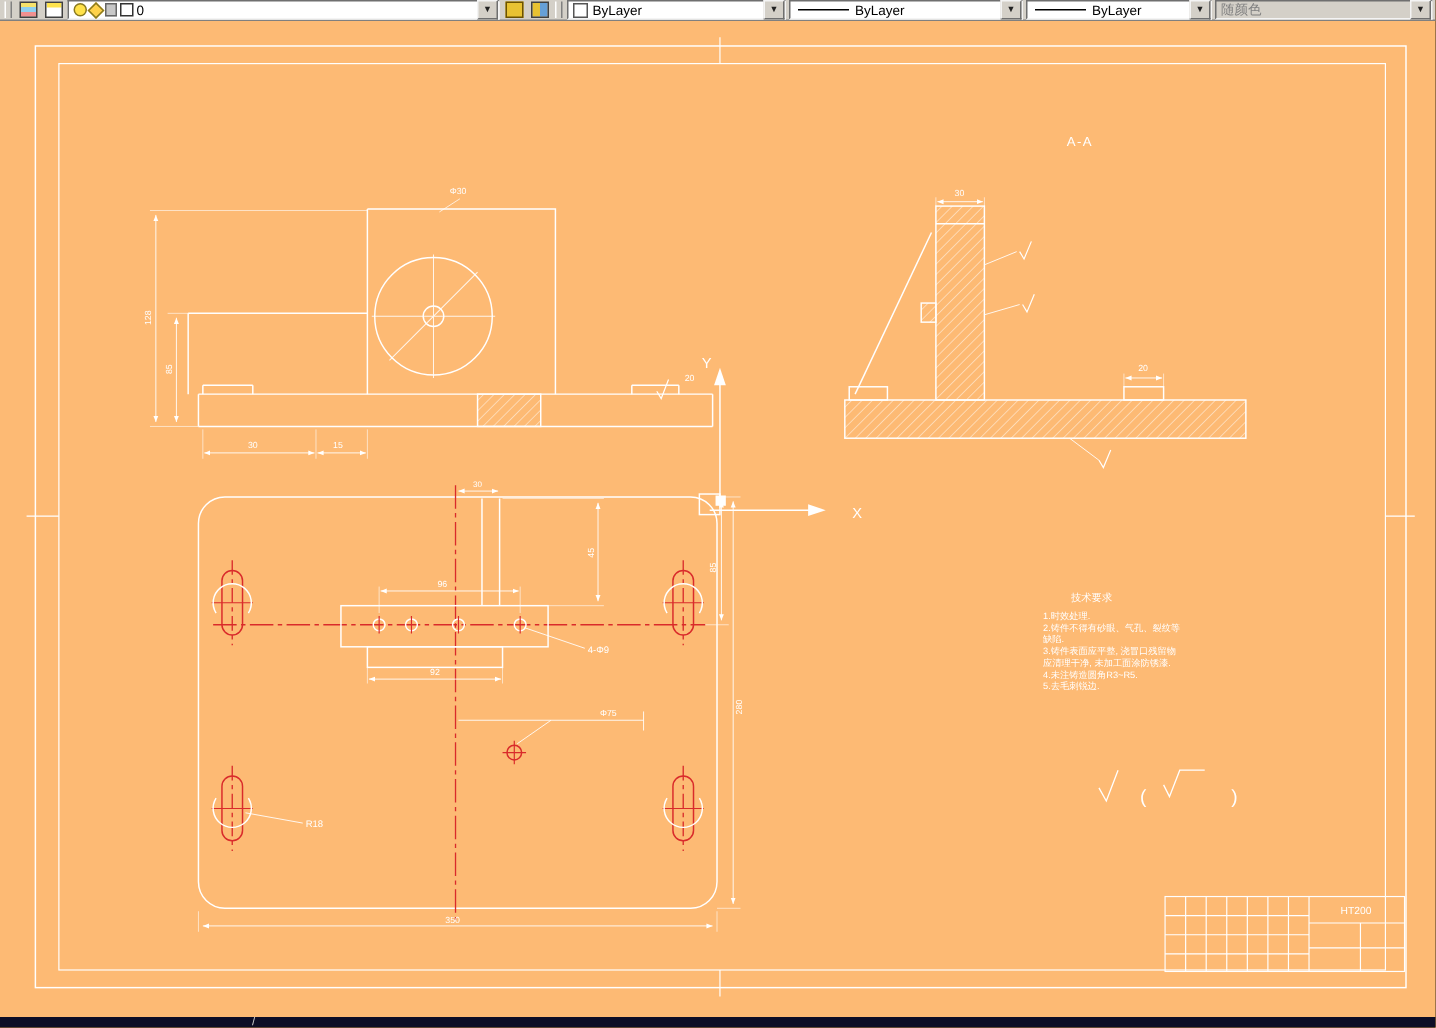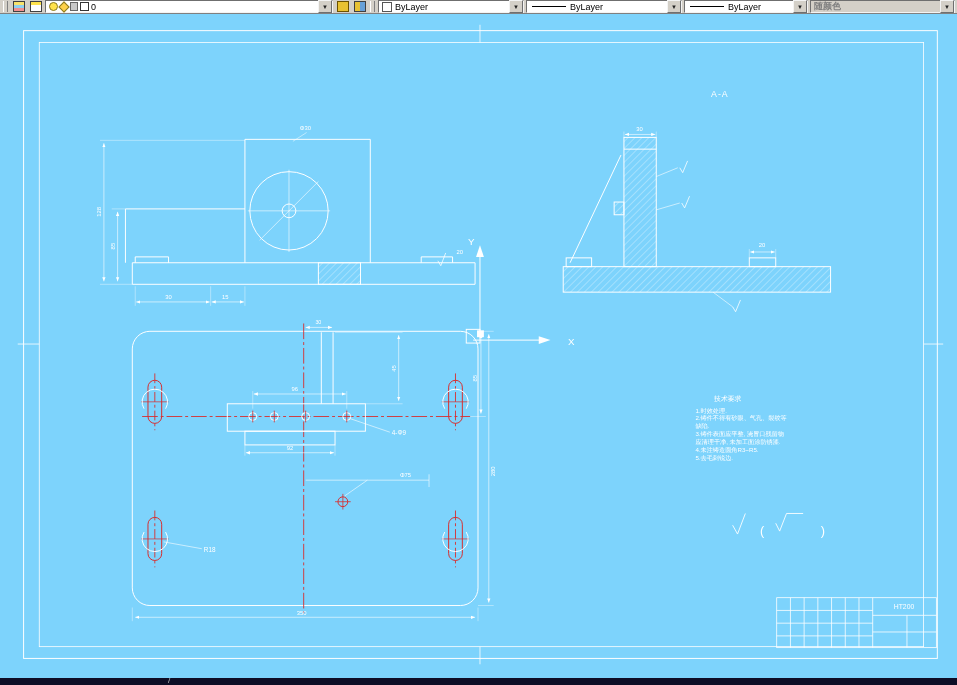--- a/index.html
+++ b/index.html
@@ -24,23 +24,23 @@
   .m-bulb{width:7px;height:7px;border-radius:50%;background:#ffe24a;border:1px solid #8a7a20;}
   .m-sun{width:6px;height:6px;background:#ffd24a;border:1px solid #8a7a20;transform:rotate(45deg);}
   .m-lock{width:6px;height:7px;background:#c8c8c8;border:1px solid #666;}
   .m-sw{width:7px;height:7px;background:#fff;border:1px solid #333;}
   .color-chip{width:8px;height:8px;background:#fff;border:1px solid #555;margin-right:3px;flex:0 0 auto;}
   .lt-line{width:34px;height:0;border-top:1px solid #000;margin:0 4px 0 2px;flex:0 0 auto;}
   #dd-layer{width:288px;}
   #dd-color{width:146px;}
   #dd-linetype{width:156px;}
   #dd-lineweight{width:124px;}
-  #dd-plotstyle{flex:1 1 auto;margin-right:2px;font-weight:bold;}
+  #dd-plotstyle{flex:1 1 auto;margin-right:2px;}
   
-  #canvas{position:relative;width:957px;height:664px;background:#7dd3fc;}
+  #canvas{position:relative;width:957px;height:664px;background:#fdba74;}
   svg{display:block;}
   svg text{fill:#fff;stroke:none;font-family:"Liberation Sans",sans-serif;}
   
   #statusbar{width:957px;height:7px;background:#0d0d26;color:#c8c8c8;font-size:8px;line-height:6px;
              padding-left:168px;box-sizing:border-box;}
 </style>
 </head>
 <body>
 
 <div id="toolbar">

